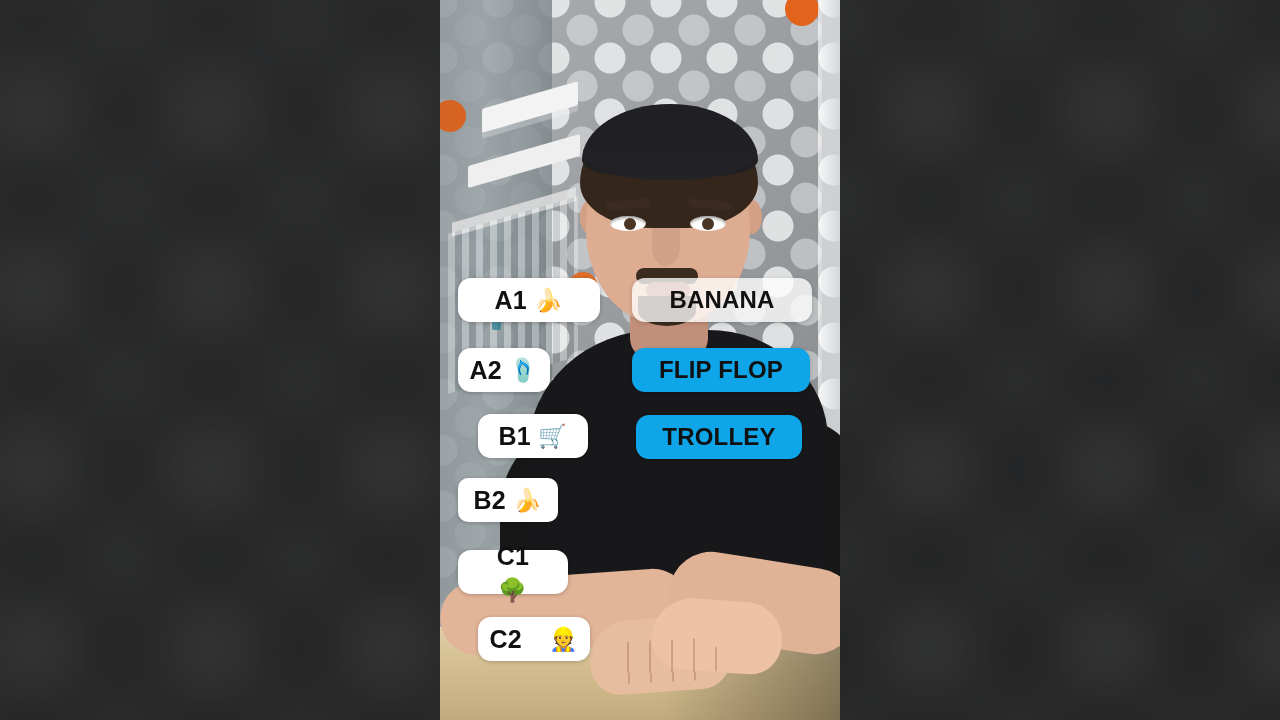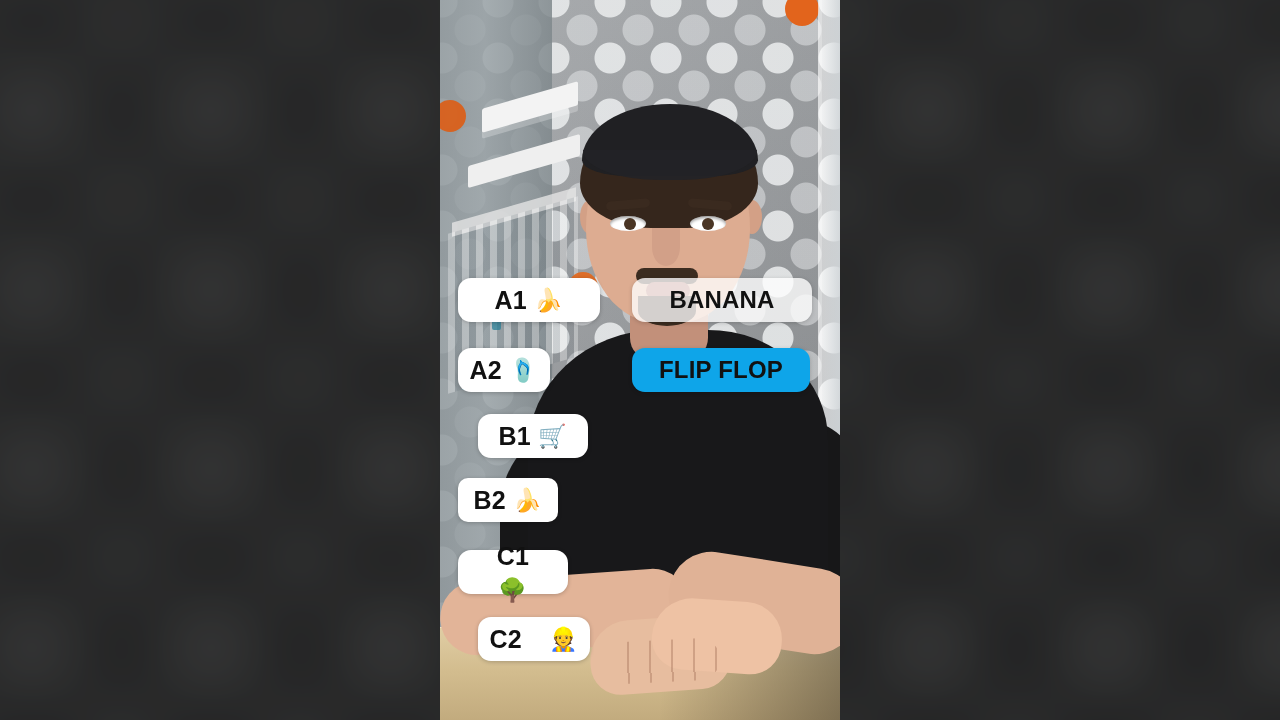--- a/index.html
+++ b/index.html
@@ -381,16 +381,19 @@
     </div>
 
     <div class="card card-right translucent" style="left:632px; top:278px; width:180px;">
       <span>BANANA</span>
     </div>
 
     <div class="card card-right" style="left:632px; top:348px; width:178px;">
       <span>FLIP FLOP</span>
     </div>
 
+    <div class="card card-right" style="left:636px; top:415px; width:166px;">
+      <span>TROLLEY</span>
+    </div>
 
   </div>
 
 </div>
 
 </body></html>

